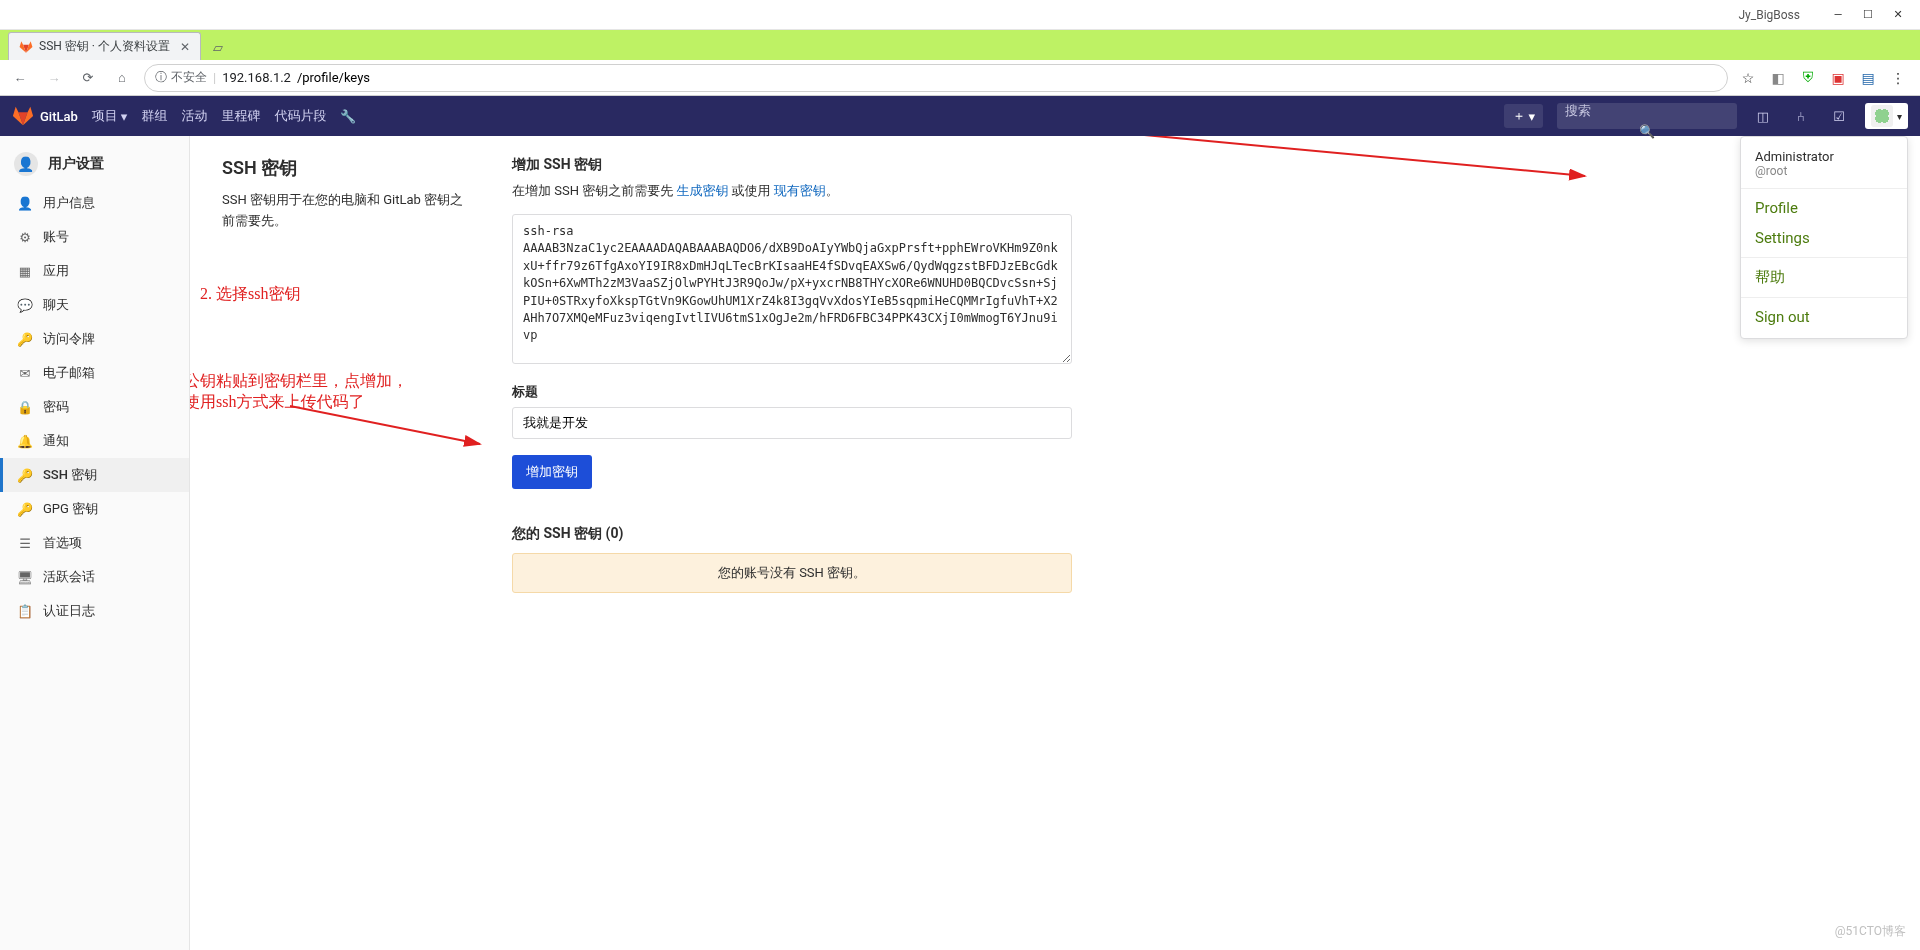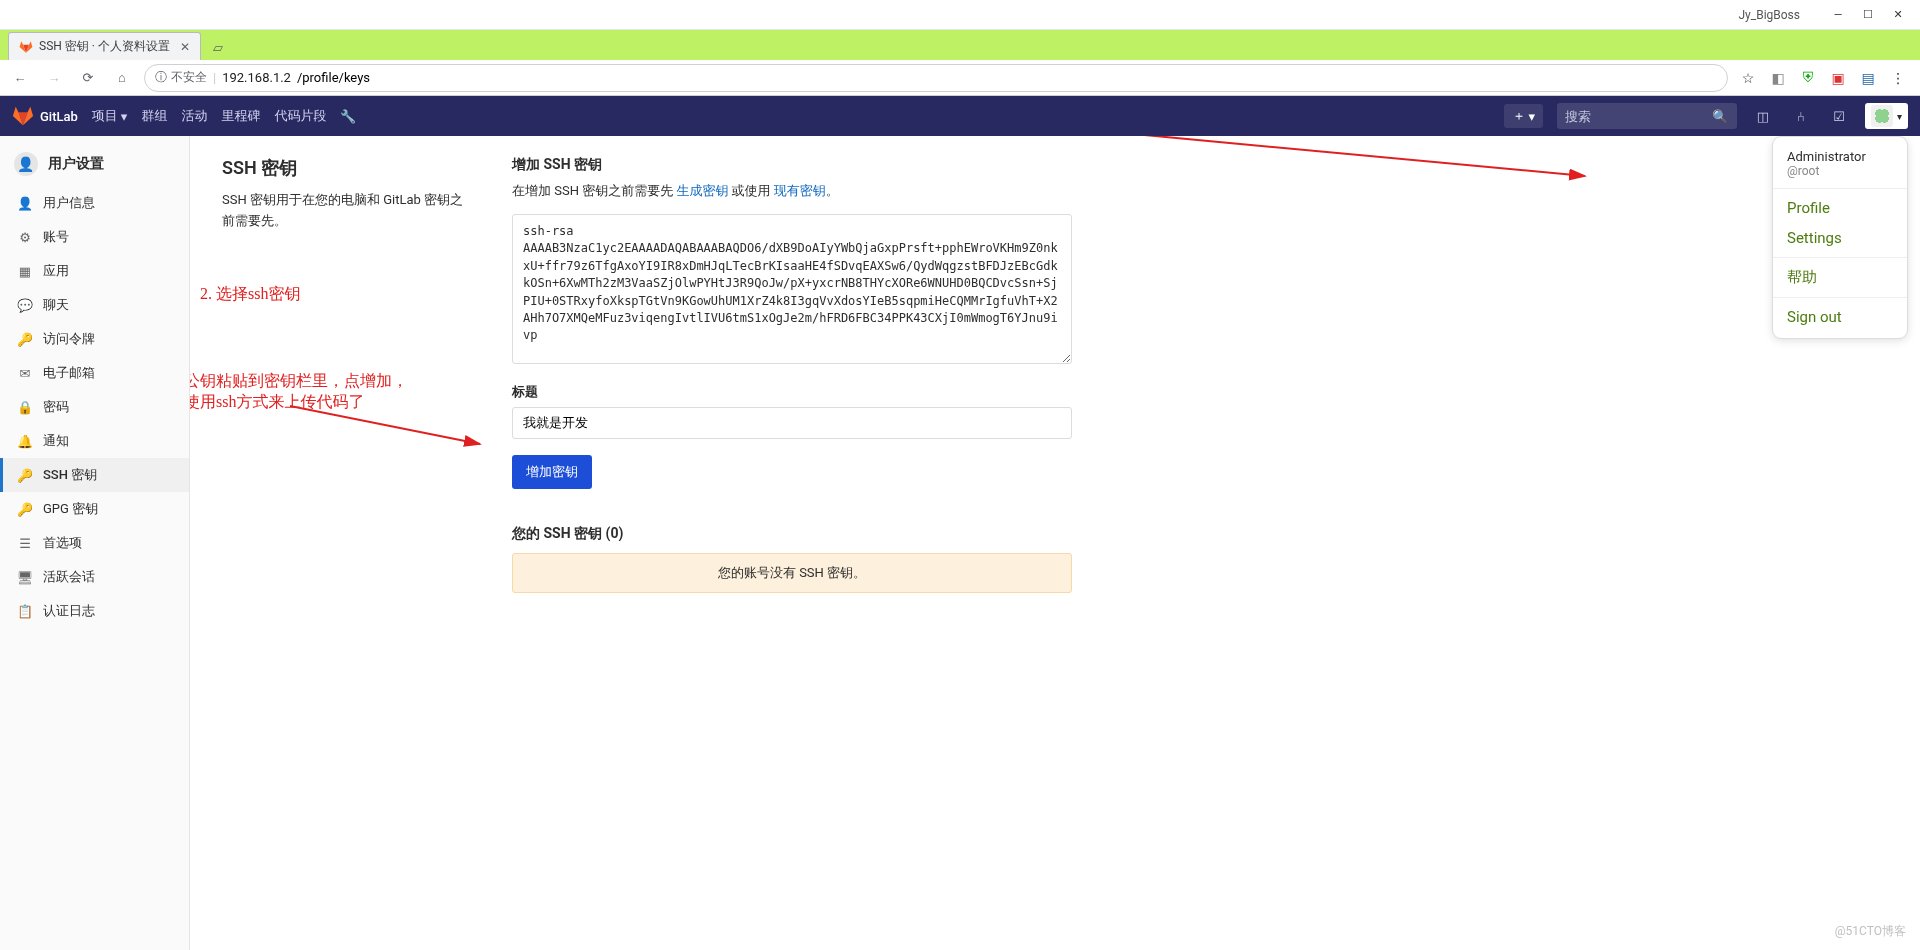--- a/index.html
+++ b/index.html
@@ -29,21 +29,21 @@
 .addr-icons { display: flex; align-items: center; gap: 10px; padding-right: 4px; }
 .addr-icons .ai { width: 20px; height: 20px; display: flex; align-items: center; justify-content: center; font-size: 14px; }
 
 
 .gl-nav { height: 40px; background: #292961; color: #fff; display: flex; align-items: center; padding: 0 12px; gap: 14px; font-size: 13px; }
 .gl-logo { display: flex; align-items: center; gap: 6px; font-weight: 500; }
 .gl-logo svg { width: 22px; height: 22px; }
 .gl-nav .nv { color: #d1d1f0; cursor: pointer; display: inline-flex; align-items: center; gap: 3px; }
 .gl-nav .nav-spacer { flex: 1; }
 .gl-nav .plus-btn { background: rgba(255,255,255,0.1); border-radius: 3px; padding: 3px 8px; display: inline-flex; align-items: center; gap: 3px; }
-.gl-search { background: rgba(255,255,255,0.12); border-radius: 3px; display: flex; align-items: center; height: 26px; padding: 0 8px; width: 180px; gap: 6px; }
+.gl-search { background: rgba(255,255,255,0.12); border-radius: 3px; display: flex; align-items: center; height: 26px; padding: 0 8px; width: 180px; gap: 6px; flex-direction: column; }
 .gl-search input { background: transparent; border: none; outline: none; color: #fff; font-size: 13px; width: 100%; }
 .gl-search input::placeholder { color: #c7c7e0; }
 .nav-ico { width: 24px; display: inline-flex; align-items: center; justify-content: center; color: #d1d1f0; }
 .avatar-btn { background: #fff; border-radius: 3px; padding: 2px 6px; display: flex; align-items: center; gap: 4px; }
 .avatar-sq { width: 22px; height: 22px; border-radius: 3px; background: #f0f0f0; display: flex; align-items: center; justify-content: center; }
 .avatar-sq div { width: 14px; height: 14px; background: radial-gradient(circle at 30% 30%, #8fd18f 0 4px, transparent 4px), radial-gradient(circle at 70% 30%, #8fd18f 0 4px, transparent 4px), radial-gradient(circle at 30% 70%, #8fd18f 0 4px, transparent 4px), radial-gradient(circle at 70% 70%, #8fd18f 0 4px, transparent 4px); }
 
 
 .gl-body { display: flex; height: calc(950px - 30px - 30px - 36px - 40px); position: relative; }
 .sidebar { width: 190px; background: #fafafa; border-right: 1px solid #e5e5e5; padding-top: 6px; }
@@ -67,21 +67,21 @@
 .col-r .hint a { color: #1068bf; }
 .col-r label { display: block; font-size: 13px; font-weight: 600; margin-bottom: 6px; color: #2e2e2e; }
 .col-r textarea { width: 100%; height: 150px; border: 1px solid #dcdcde; border-radius: 3px; padding: 8px 10px; font-family: Menlo, Consolas, monospace; font-size: 12px; color: #2e2e2e; line-height: 1.45; resize: vertical; outline: none; margin-bottom: 16px; }
 .col-r input[type=text] { width: 100%; height: 32px; border: 1px solid #dcdcde; border-radius: 3px; padding: 0 10px; font-size: 13px; outline: none; margin-bottom: 16px; }
 .btn-green { background: #1d4ed8; color: #fff; border: none; border-radius: 3px; padding: 8px 14px; font-size: 13px; cursor: pointer; }
 .your-keys { margin-top: 36px; }
 .your-keys h4 { font-size: 14px; font-weight: 700; margin-bottom: 10px; }
 .empty-box { background: #fdf1dd; border: 1px solid #f5d9a8; border-radius: 3px; padding: 10px; text-align: center; font-size: 13px; color: #2e2e2e; }
 
 
-.user-dropdown { position: absolute; top: 0; right: 12px; background: #fff; border: 1px solid #dcdcde; border-radius: 9px; box-shadow: 0 2px 8px rgba(0,0,0,0.12); width: 136px; padding: 6px 0; z-index: 50; }
+.user-dropdown { position: absolute; top: 0; right: 12px; background: #fff; border: 1px solid #dcdcde; border-radius: 4px; box-shadow: 0 2px 8px rgba(0,0,0,0.12); width: 168px; padding: 6px 0; z-index: 50; }
 .user-dropdown .dd-item { padding: 6px 14px; font-size: 15px; color: #4d7c0f; cursor: pointer; }
 .user-dropdown .dd-head { padding: 6px 14px; font-size: 13px; }
 .user-dropdown .dd-head .nm { color: #2e2e2e; }
 .user-dropdown .dd-head .un { color: #888; font-size: 12px; }
 .user-dropdown hr { border: none; border-top: 1px solid #eee; margin: 4px 0; }
 
 
 .anno { position: absolute; font-family: "SimSun","宋体",serif; color: #e02020; font-size: 16px; pointer-events: none; white-space: pre; }
 .arrow-svg { position: absolute; pointer-events: none; }
 

